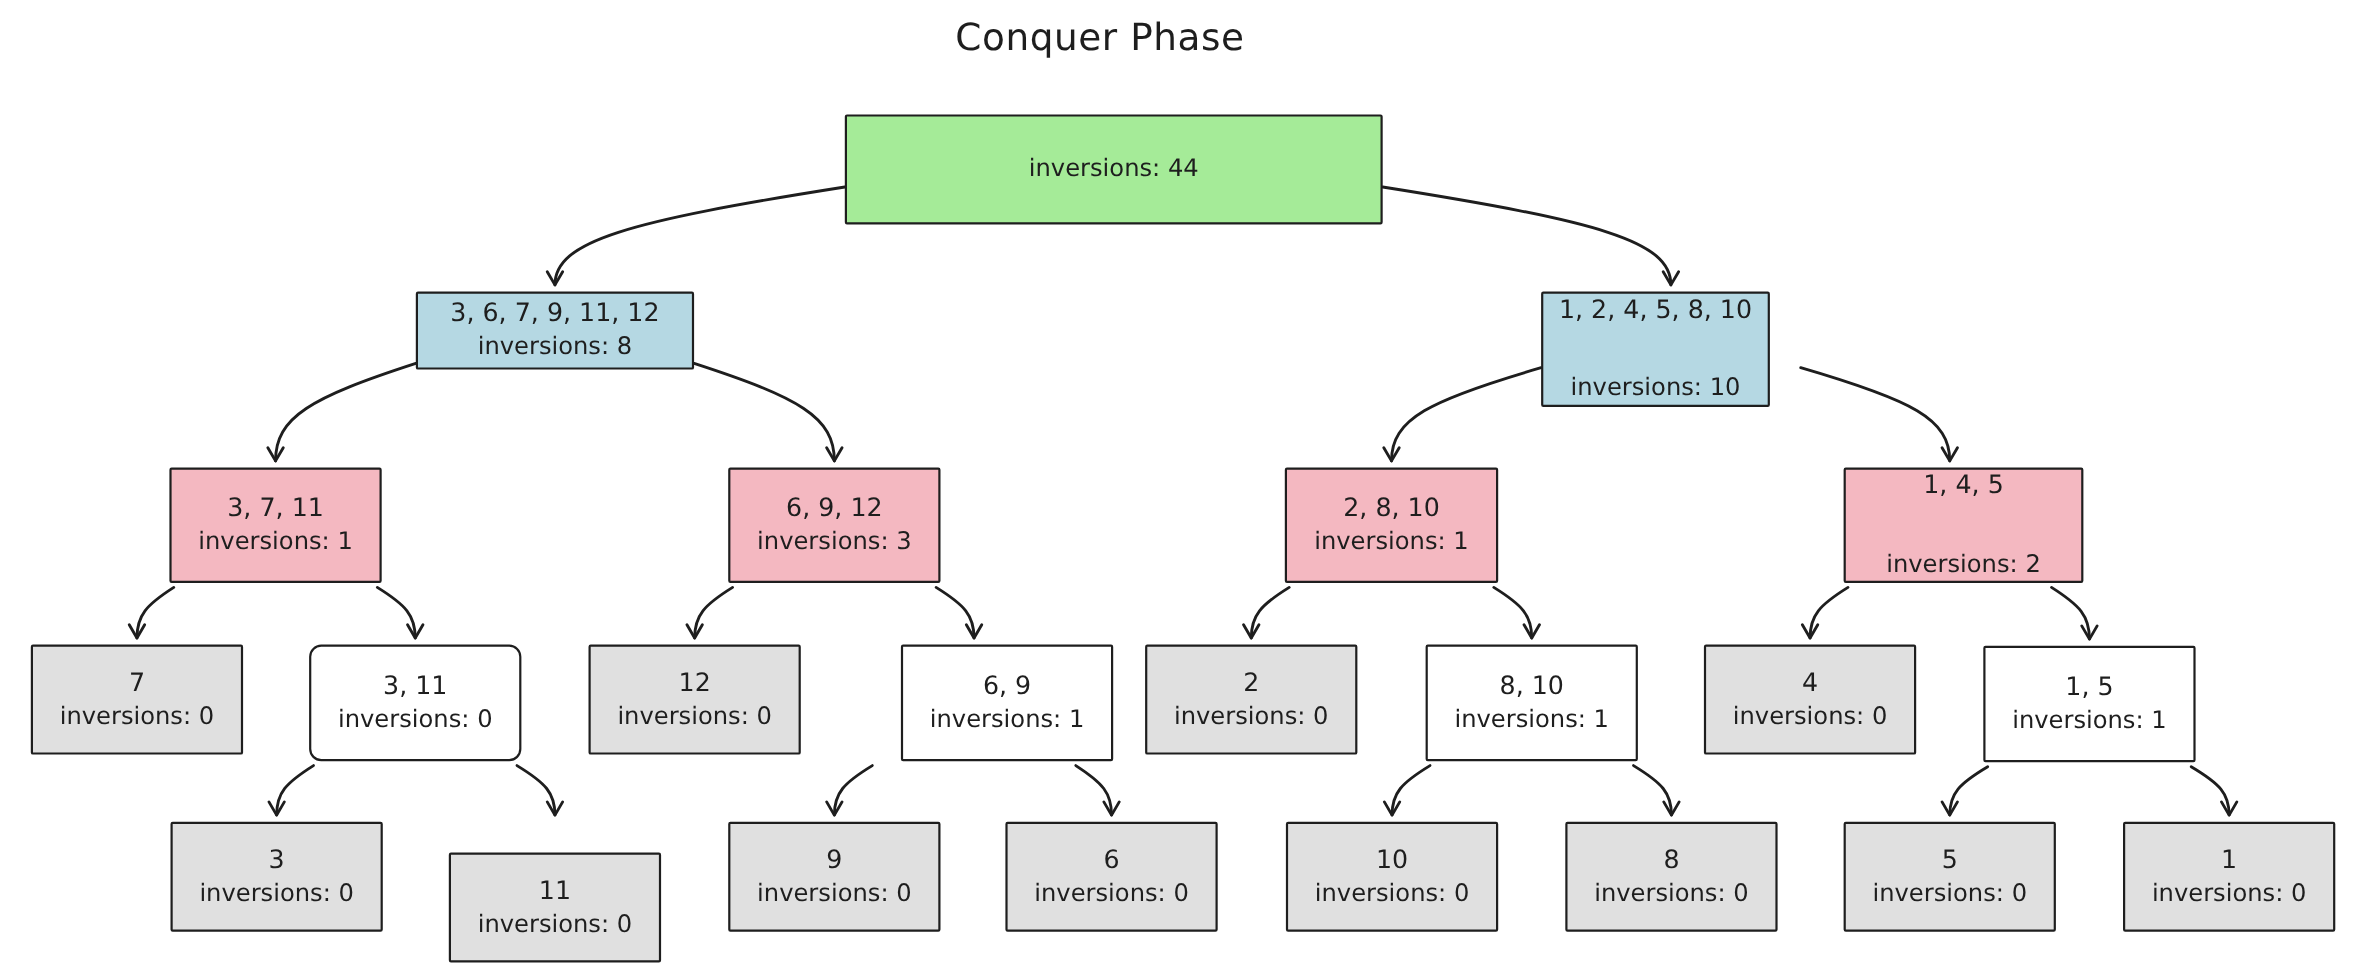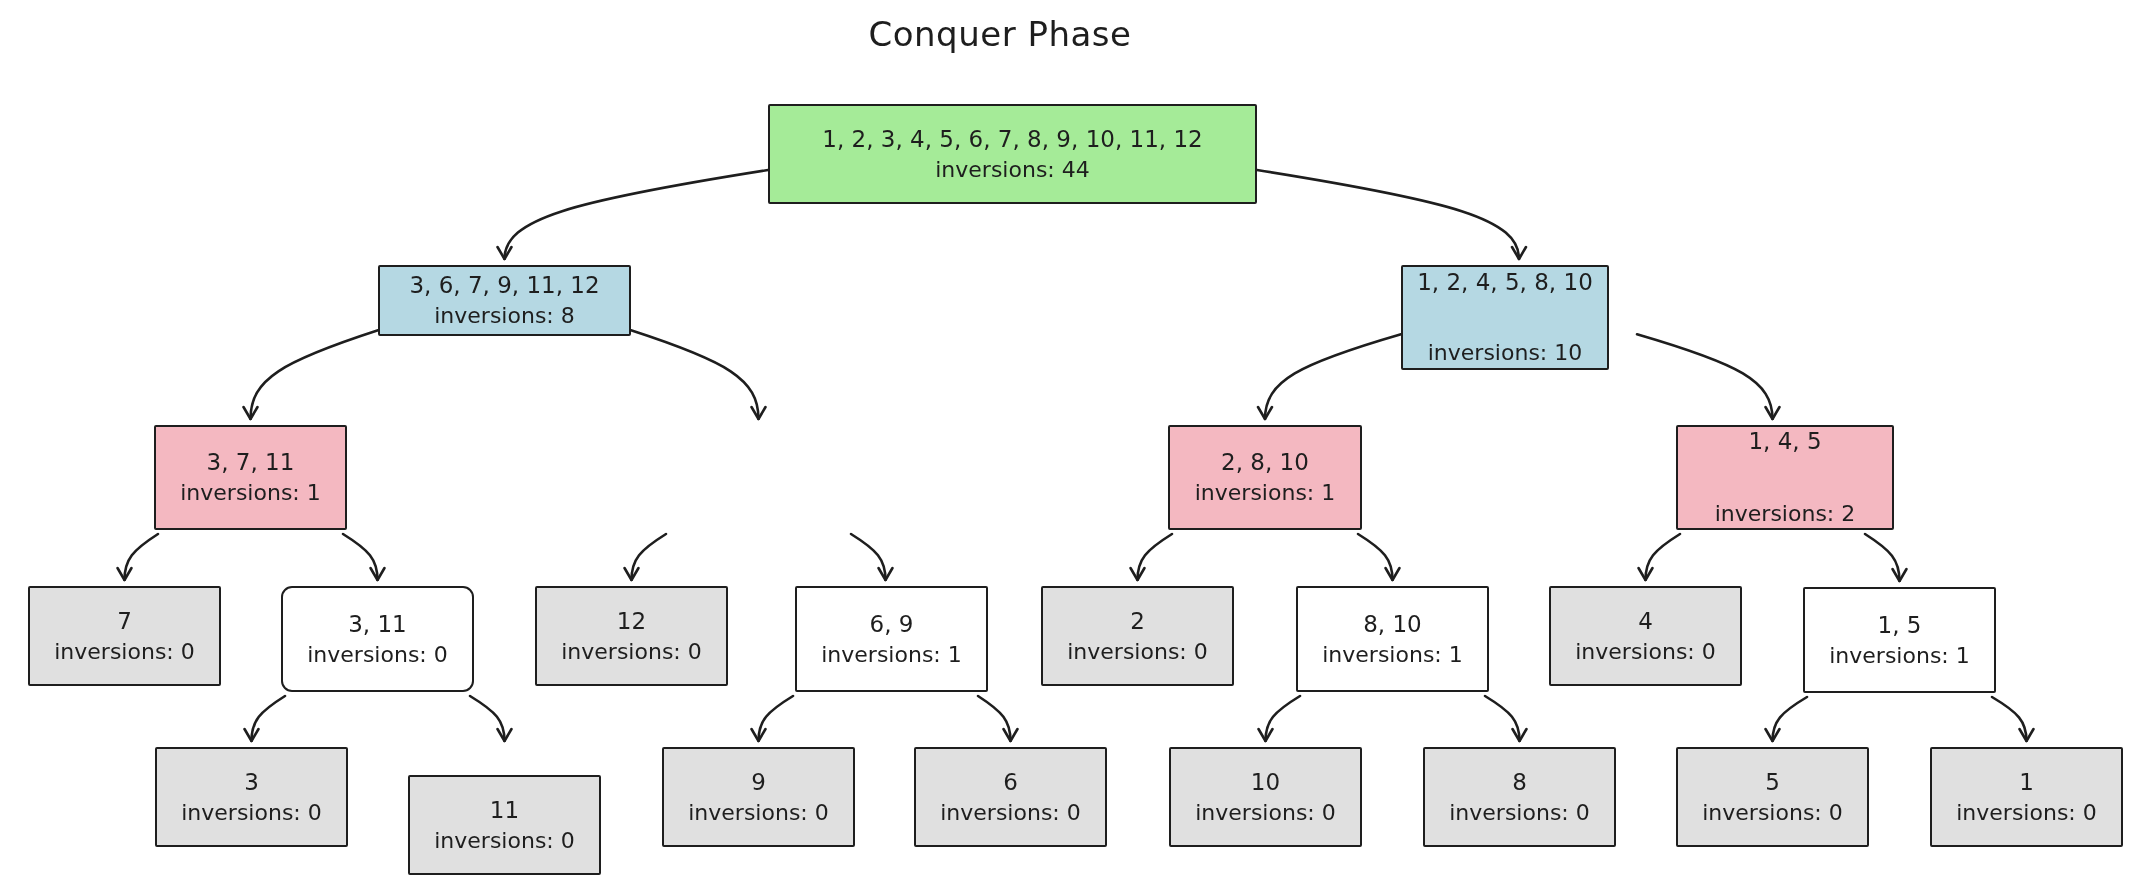--- a/index.html
+++ b/index.html
@@ -67,36 +67,39 @@
       <path d="M 1512.5 729 L 1519.5 741 L 1526.5 729" fill="none" stroke="#1e1e1e" stroke-width="2.6" stroke-linecap="round" stroke-linejoin="round"></path>
       <path d="M 1807 697 C 1781.125 712.4, 1772.5 721.2, 1772.5 741" fill="none" stroke="#1e1e1e" stroke-width="2.6" stroke-linecap="round"></path>
       <path d="M 1765.5 729 L 1772.5 741 L 1779.5 729" fill="none" stroke="#1e1e1e" stroke-width="2.6" stroke-linecap="round" stroke-linejoin="round"></path>
       <path d="M 1992 697 C 2017.875 712.4, 2026.5 721.2, 2026.5 741" fill="none" stroke="#1e1e1e" stroke-width="2.6" stroke-linecap="round"></path>
       <path d="M 2019.5 729 L 2026.5 741 L 2033.5 729" fill="none" stroke="#1e1e1e" stroke-width="2.6" stroke-linecap="round" stroke-linejoin="round"></path>
     </svg>
 
   <div class="title">Conquer Phase</div>
 
   <div class="node fill-green" id="n-root" style="left:768px; top:104px; width:489px; height:100px;">
-    <div class="vals">1, 2, 3, 4, 5, 6, 7, 8, 9, 10, 11, 12</div>
     <div class="inv">inversions: 44</div>
   </div>
 
   <div class="node fill-blue" id="n-l" style="left:378px; top:265px; width:253px; height:71px;">
     <div class="vals">3, 6, 7, 9, 11, 12</div>
     <div class="inv">inversions: 8</div>
   </div>
   <div class="node fill-blue" id="n-r" style="left:1401px; top:265px; width:208px; height:105px;justify-content:space-between;">
     <div class="vals">1, 2, 4, 5, 8, 10</div>
     <div class="inv">inversions: 10</div>
   </div>
 
   <div class="node fill-pink" id="n-ll" style="left:154px; top:425px; width:193px; height:105px;">
     <div class="vals">3, 7, 11</div>
     <div class="inv">inversions: 1</div>
+  </div>
+  <div class="node fill-pink" id="n-lr" style="left:662px; top:425px; width:193px; height:105px;">
+    <div class="vals">6, 9, 12</div>
+    <div class="inv">inversions: 3</div>
   </div>
   <div class="node fill-pink" id="n-rl" style="left:1168px; top:425px; width:194px; height:105px;">
     <div class="vals">2, 8, 10</div>
     <div class="inv">inversions: 1</div>
   </div>
   <div class="node fill-pink" id="n-rr" style="left:1676px; top:425px; width:218px; height:105px;gap:42px;">
     <div class="vals">1, 4, 5</div>
     <div class="inv">inversions: 2</div>
   </div>
 
@@ -105,21 +108,21 @@
     <div class="inv">inversions: 0</div>
   </div>
   <div class="node fill-white" id="n-llr" style="left:281px; top:586px; width:193px; height:106px;border-radius:11px;">
     <div class="vals">3, 11</div>
     <div class="inv">inversions: 0</div>
   </div>
   <div class="node fill-gray" id="n-lrl" style="left:535px; top:586px; width:193px; height:100px;">
     <div class="vals">12</div>
     <div class="inv">inversions: 0</div>
   </div>
-  <div class="node fill-white" id="n-lrr" style="left:795px; top:586px; width:193px; height:106px;">
+  <div class="node fill-white" id="n-lrr" style="left:819px; top:586px; width:193px; height:106px;">
     <div class="vals">6, 9</div>
     <div class="inv">inversions: 1</div>
   </div>
   <div class="node fill-gray" id="n-rll" style="left:1041px; top:586px; width:193px; height:100px;">
     <div class="vals">2</div>
     <div class="inv">inversions: 0</div>
   </div>
   <div class="node fill-white" id="n-rlr" style="left:1296px; top:586px; width:193px; height:106px;">
     <div class="vals">8, 10</div>
     <div class="inv">inversions: 1</div>

